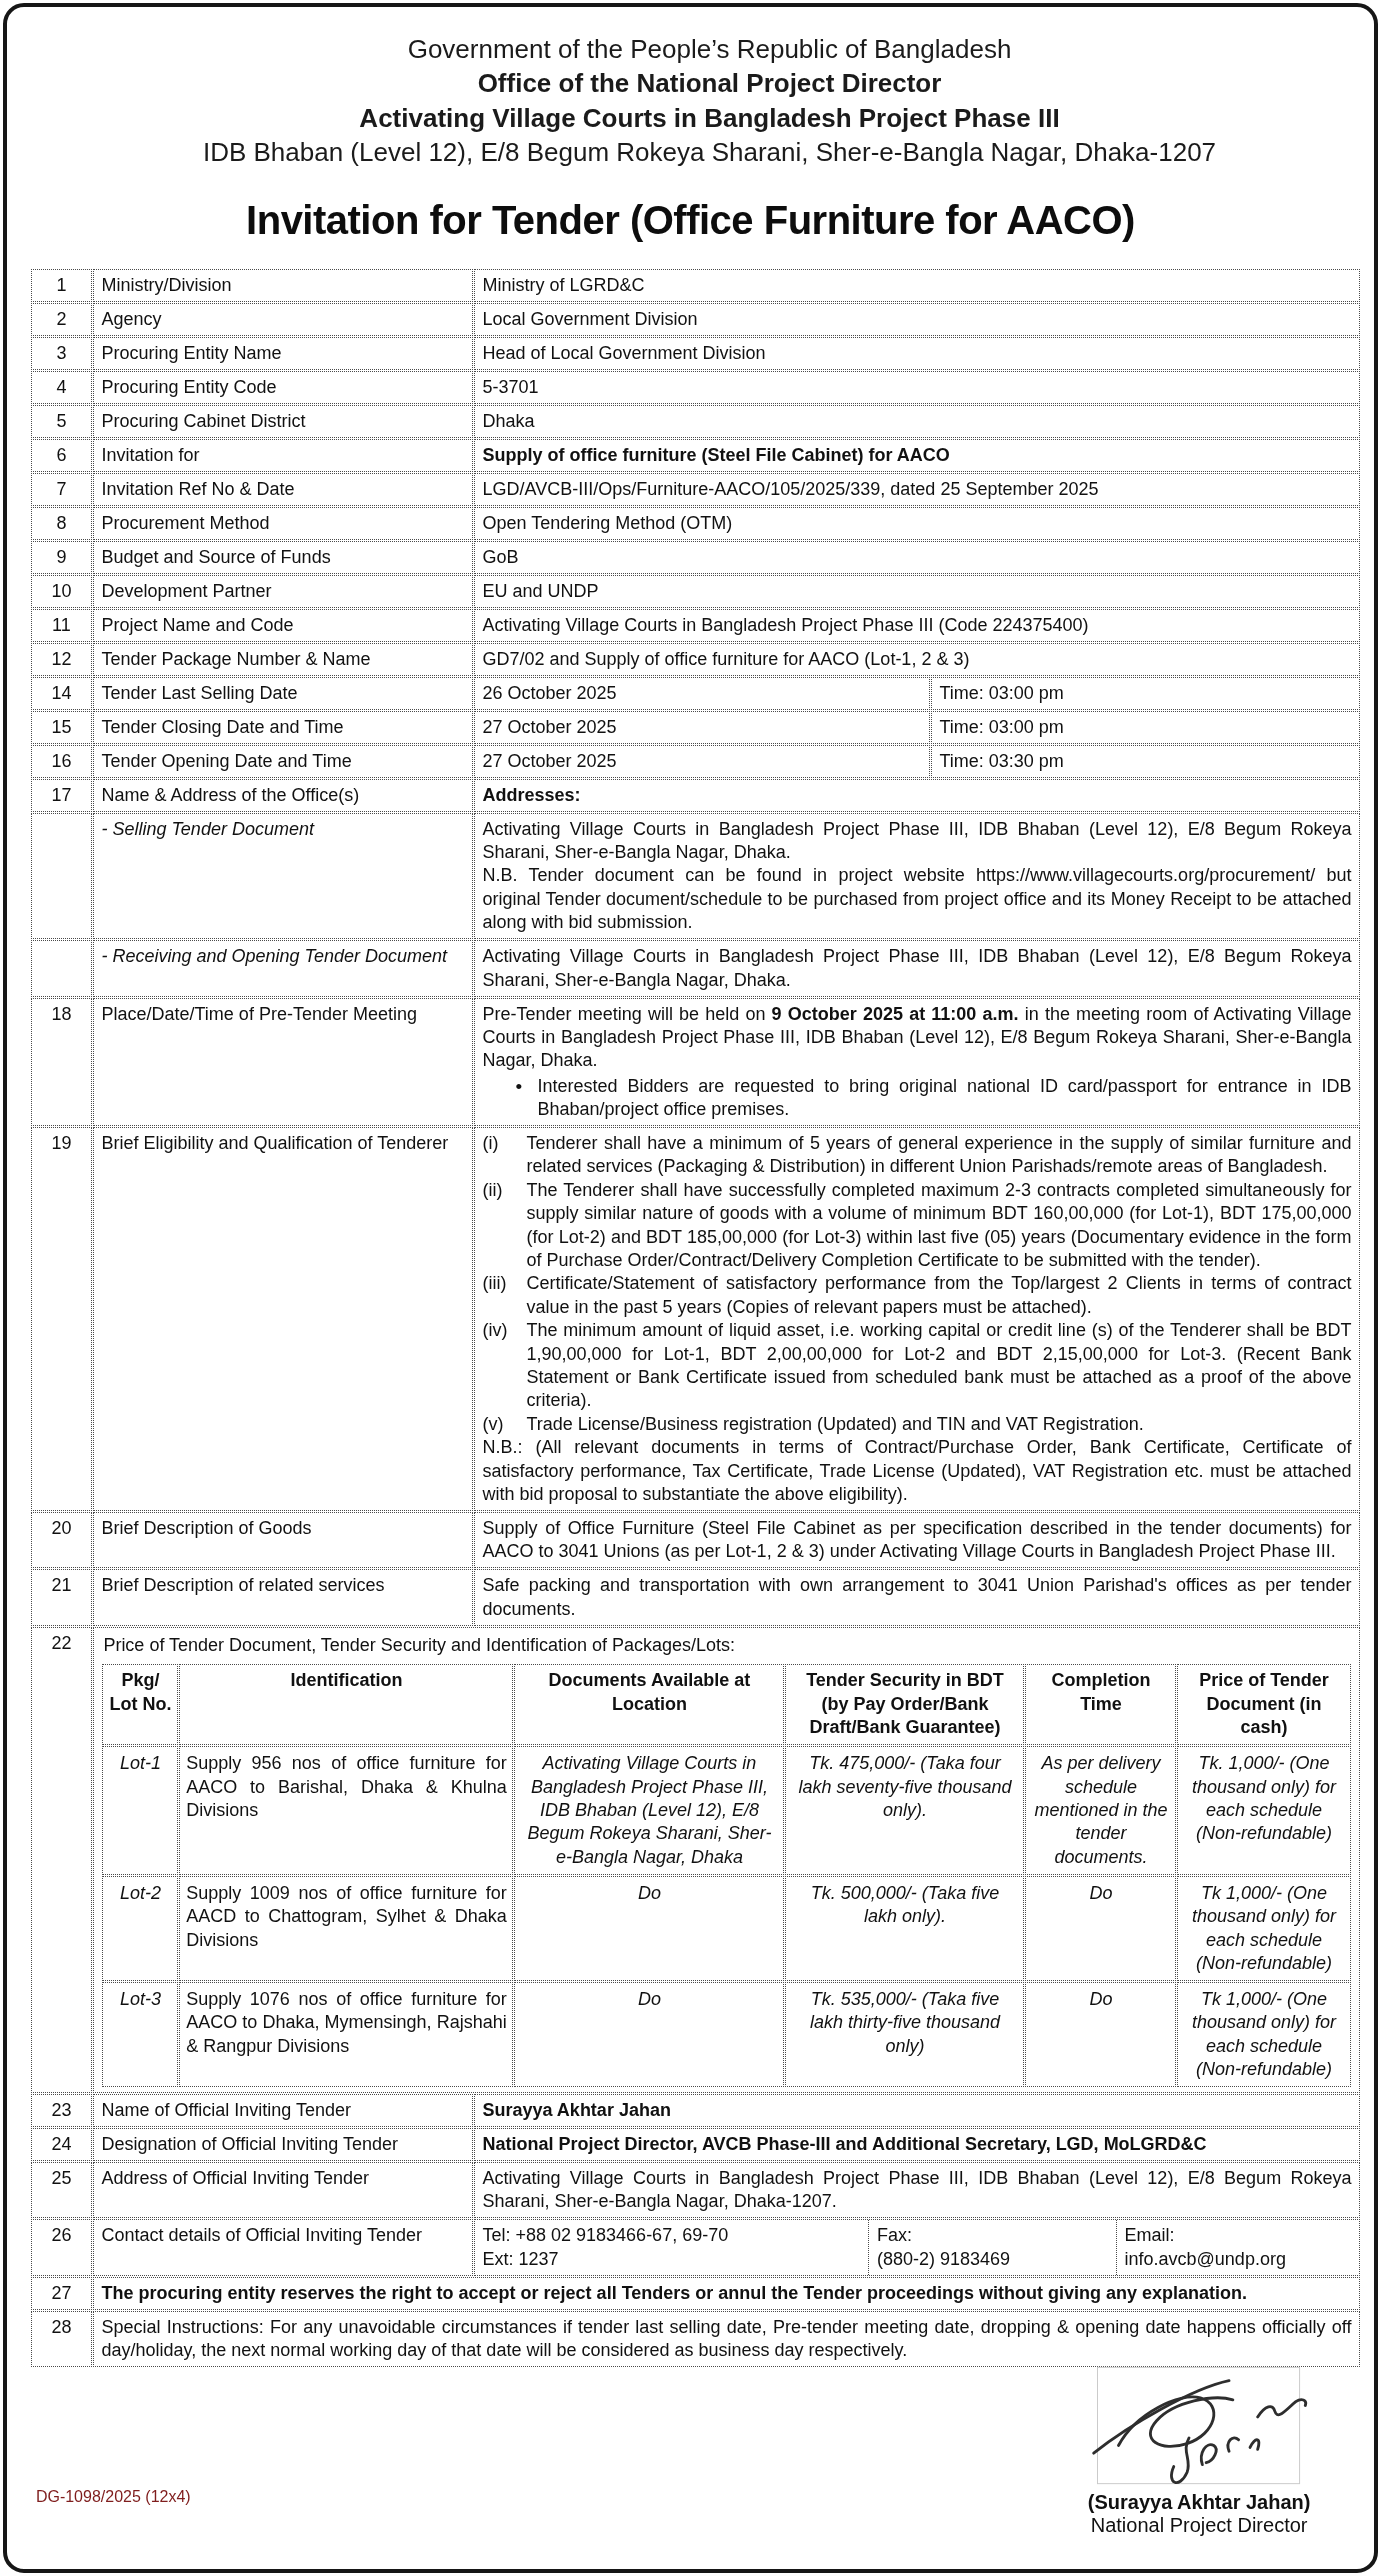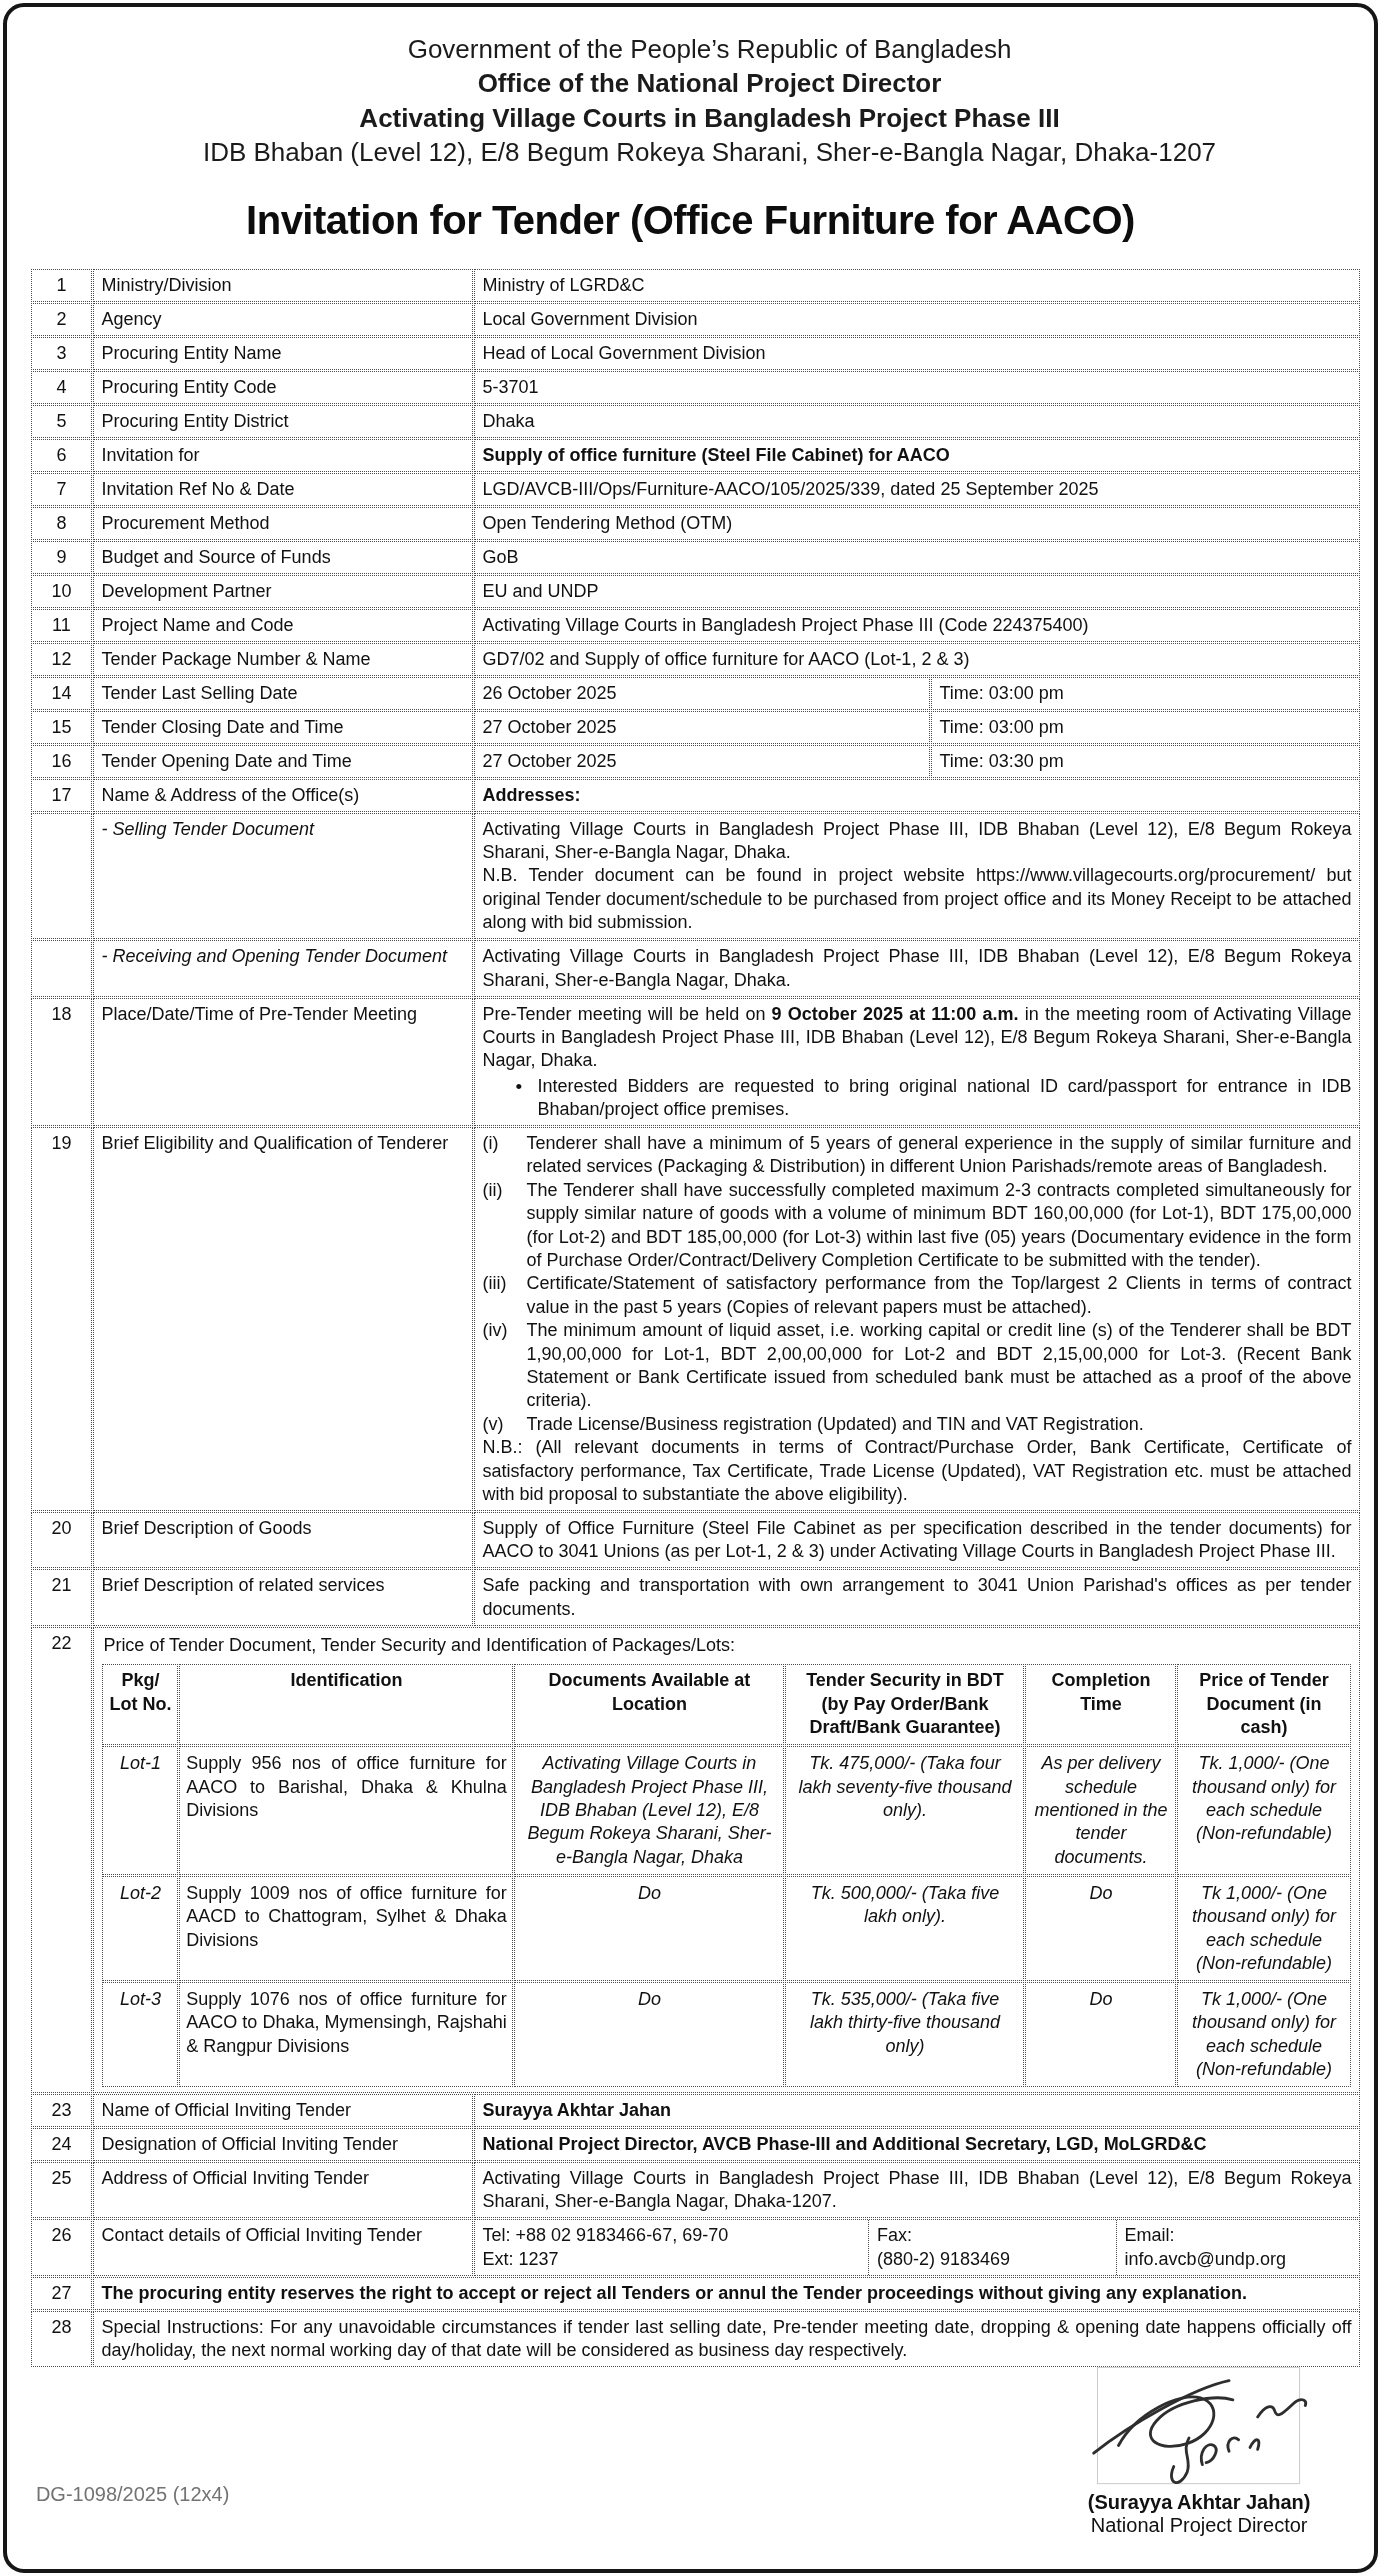--- a/index.html
+++ b/index.html
@@ -68,21 +68,21 @@
   td.c { text-align: center; font-style: italic; }
   td.lot-id { text-align: justify; }
   
   .contact-wrap { display: flex; margin: -3.8px -7.6px; }
   .contact-cell { padding: 3.8px 7.6px; }
   .contact-cell + .contact-cell { border-left: 1px dotted #4a4a4a; }
   .ct-tel { width: 44.5%; }
   .ct-fax { width: 28%; }
   .ct-email { width: 27.5%; }
   
-  .footer-ref { position: absolute; left: 29px; bottom: 63px; font-size: 20px; color: #737373; }
+  .footer-ref { position: absolute; left: 29px; bottom: 63px; font-size: 16px; color: #7f1d1d; }
   .sig-block { position: absolute; right: 32px; bottom: 32px; width: 286px; text-align: center; }
   .sig-svg { display: block; margin: 0 auto -5.7px auto; }
   .sig-name { font-size: 20px; font-weight: 700; }
   .sig-title { font-size: 20px; }
 </style>
 </head>
 <body>
 
 <div class="page">
 
@@ -117,21 +117,21 @@
           <td class="lbl">Procuring Entity Name</td>
           <td colspan="2">Head of Local Government Division</td>
         </tr>
       <tr>
           <td class="num">4</td>
           <td class="lbl">Procuring Entity Code</td>
           <td colspan="2">5-3701</td>
         </tr>
       <tr>
           <td class="num">5</td>
-          <td class="lbl">Procuring Entity District</td>
+          <td class="lbl">Procuring Cabinet District</td>
           <td colspan="2">Dhaka</td>
         </tr>
       <tr>
           <td class="num">6</td>
           <td class="lbl">Invitation for</td>
           <td colspan="2" class="bold">Supply of office furniture (Steel File Cabinet) for AACO</td>
         </tr>
       <tr>
           <td class="num">7</td>
           <td class="lbl">Invitation Ref No &amp; Date</td>

